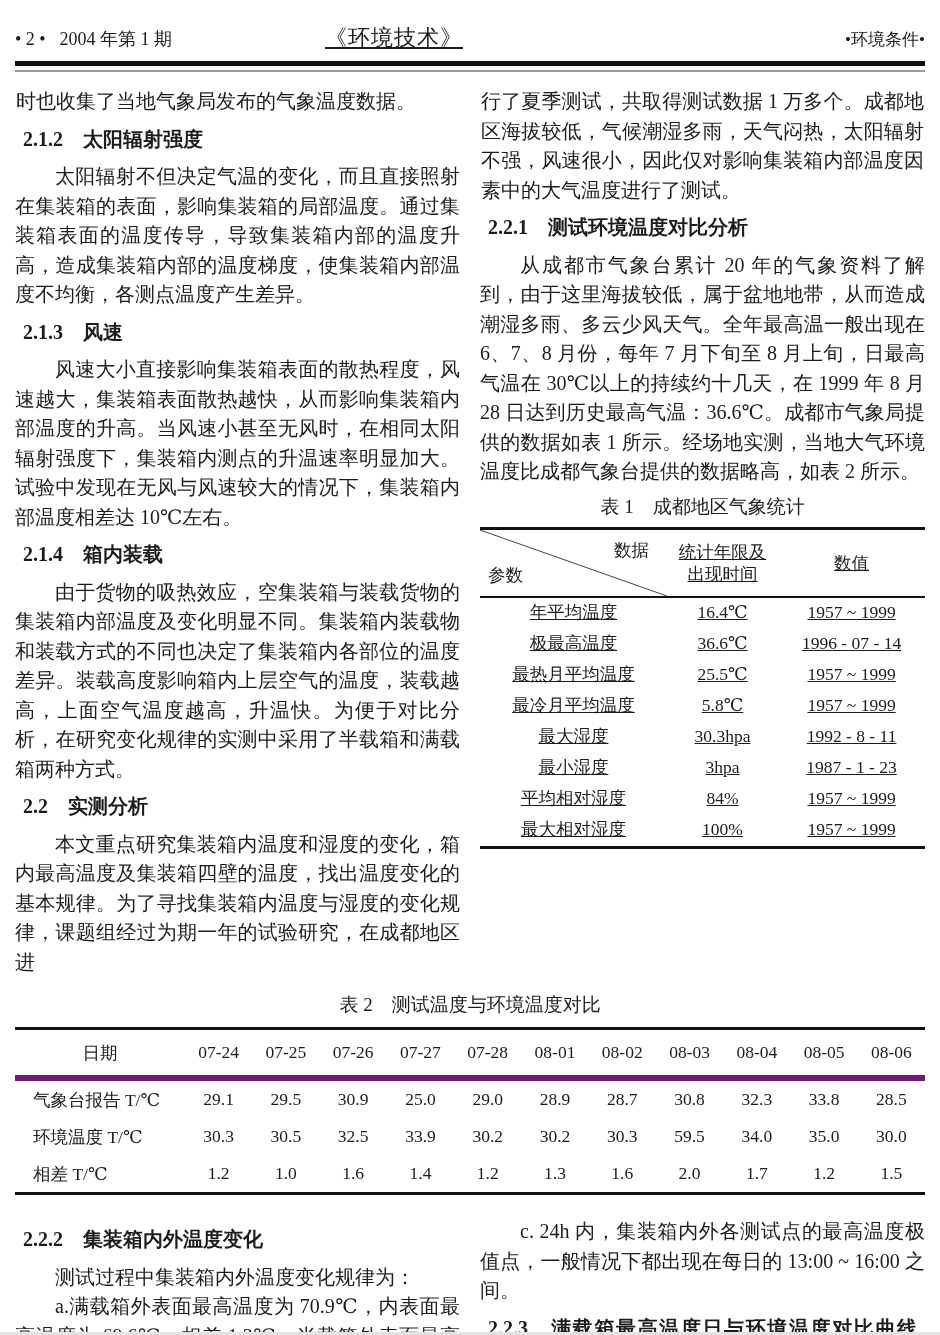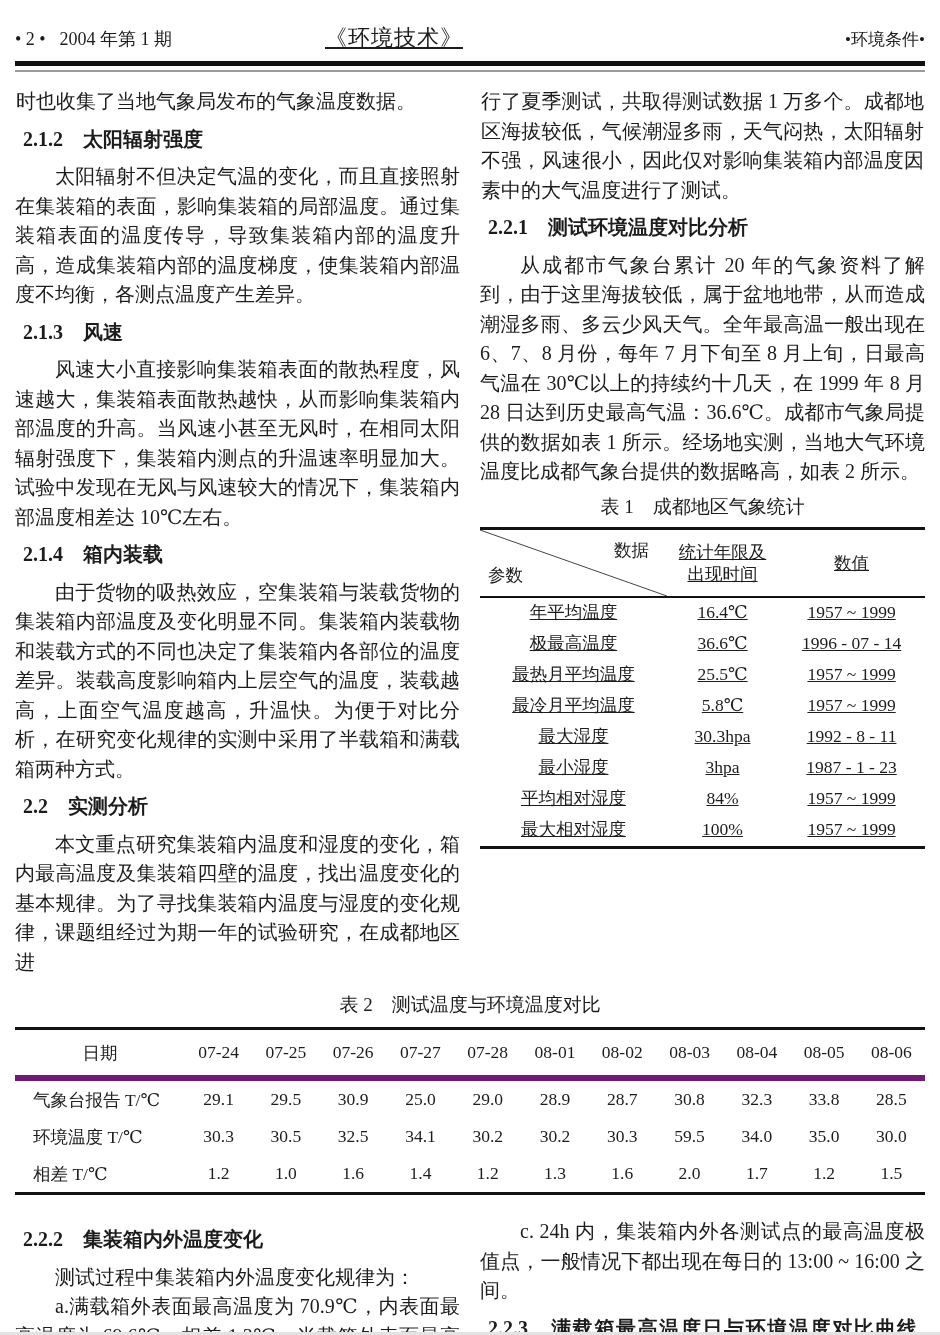--- a/index.html
+++ b/index.html
@@ -169,21 +169,21 @@
         <div>30.8</div>
         <div>32.3</div>
         <div>33.8</div>
         <div>28.5</div>
       </div>
       <div class="t2-row">
         <div class="lbl">环境温度 T/℃</div>
         <div>30.3</div>
         <div>30.5</div>
         <div>32.5</div>
-        <div>34.1</div>
+        <div>33.9</div>
         <div>30.2</div>
         <div>30.2</div>
         <div>30.3</div>
         <div>59.5</div>
         <div>34.0</div>
         <div>35.0</div>
         <div>30.0</div>
       </div>
       <div class="t2-row">
         <div class="lbl">相差 T/℃</div>

